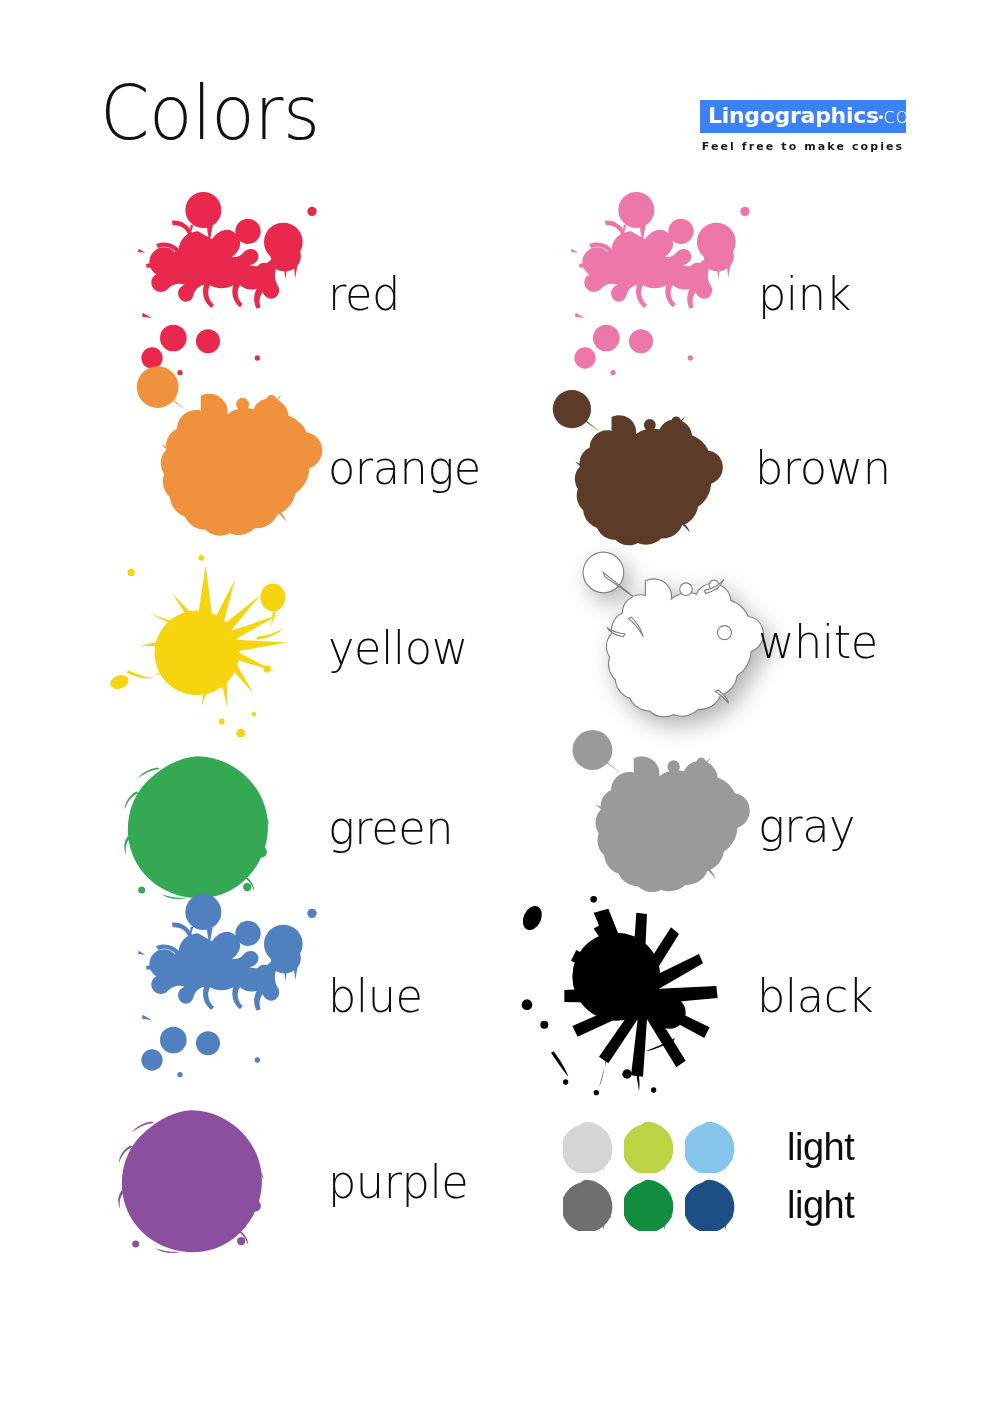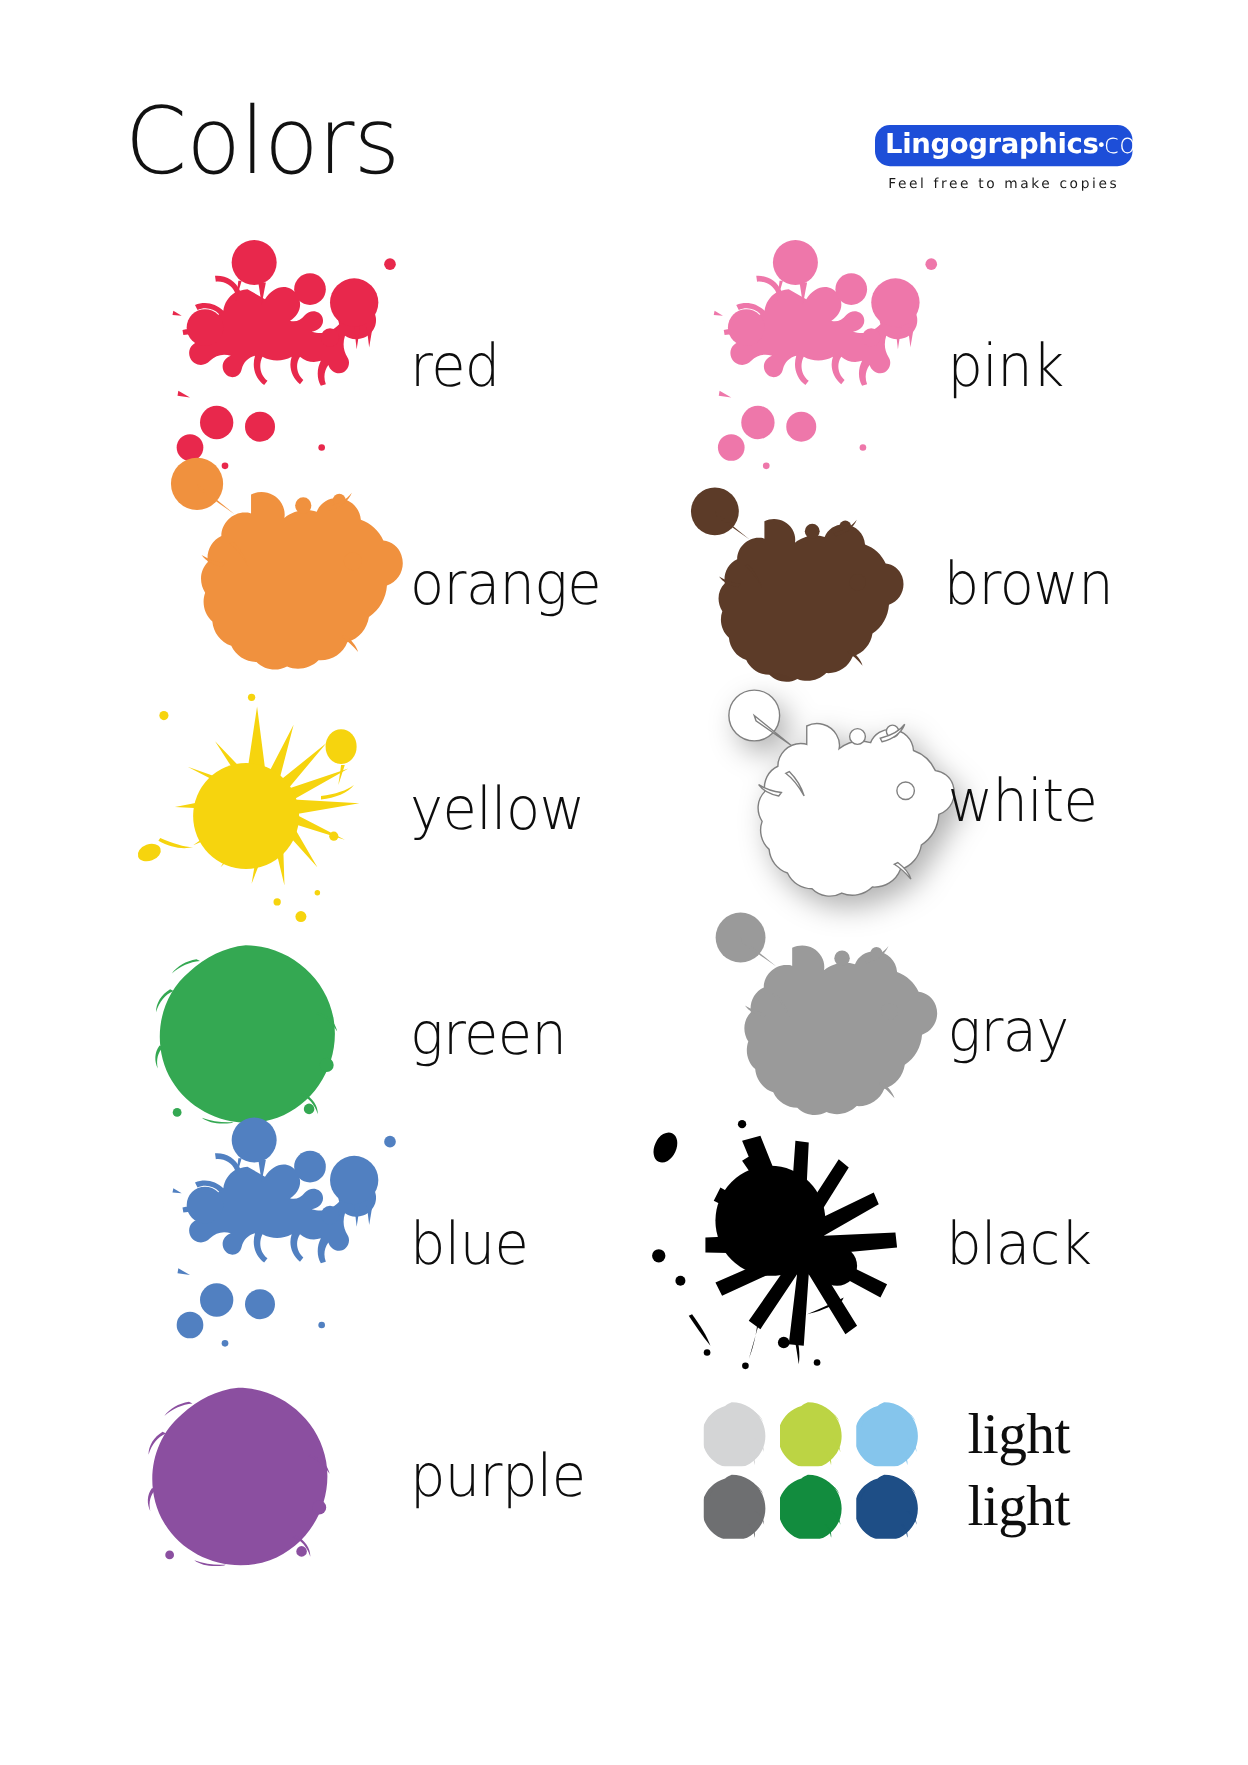--- a/index.html
+++ b/index.html
@@ -33,26 +33,25 @@
   }
 
   #brand {
     position: absolute;
     right: 92px;
     top: 100px;
     text-align: center;
     width: 206px;
   }
   #brand-badge {
-    background: #1d4ed8;
+    background: #3b82f6;
     padding: 5px 8px 6px 8px;
     display: block;
     line-height: 1;
     white-space: nowrap;
-    border-radius: 12px;
   }
   #brand-name {
     color: #ffffff;
     font-size: 22px;
     font-weight: 700;
     letter-spacing: -0.3px;
     font-family: "DejaVu Sans", "Liberation Sans", sans-serif;
   }
   #brand-dot {
     color: #ffffff;
@@ -64,21 +63,21 @@
     color: #ffffff;
     font-size: 22px;
     font-weight: 300;
     letter-spacing: -0.2px;
     font-family: "DejaVu Sans", "Liberation Sans", sans-serif;
   }
   #brand-tagline {
     display: block;
     margin-top: 7px;
     font-size: 11px;
-    font-weight: 400;
+    font-weight: 700;
     letter-spacing: 2.1px;
     color: #1a1a1a;
     white-space: nowrap;
     font-family: "DejaVu Sans", "Liberation Sans", sans-serif;
   }
 
   
   .color-row {
     position: absolute;
   }
@@ -113,27 +112,27 @@
     align-items: center;
     height: 58px;
   }
   .swatch {
     width: 52px;
     height: 52px;
     margin-right: 9px;
   }
   .swatch svg { display: block; }
   .swatch-label {
-    margin-left: 28px;
-    font-size: 46px;
+    margin-left: 41px;
+    font-size: 38px;
     font-weight: 300;
     color: #0d0d0d;
     line-height: 1;
     white-space: nowrap;
-    font-family: Liberation Serif, serif;
+    font-family: Liberation Sans, sans-serif;
     letter-spacing: -0.5px;
   }
 </style>
 </head>
 <body>
 
 <div id="page-title">Colors</div>
 
 <div id="brand">
   <span id="brand-badge">

